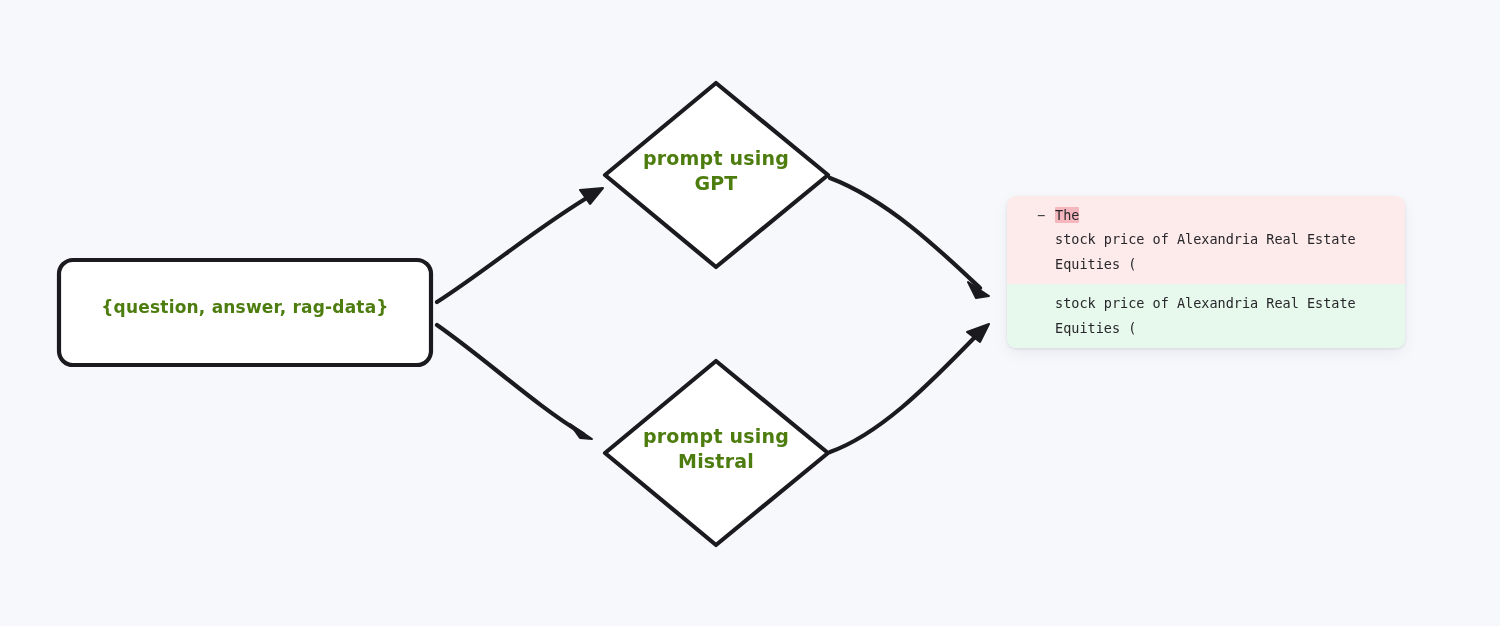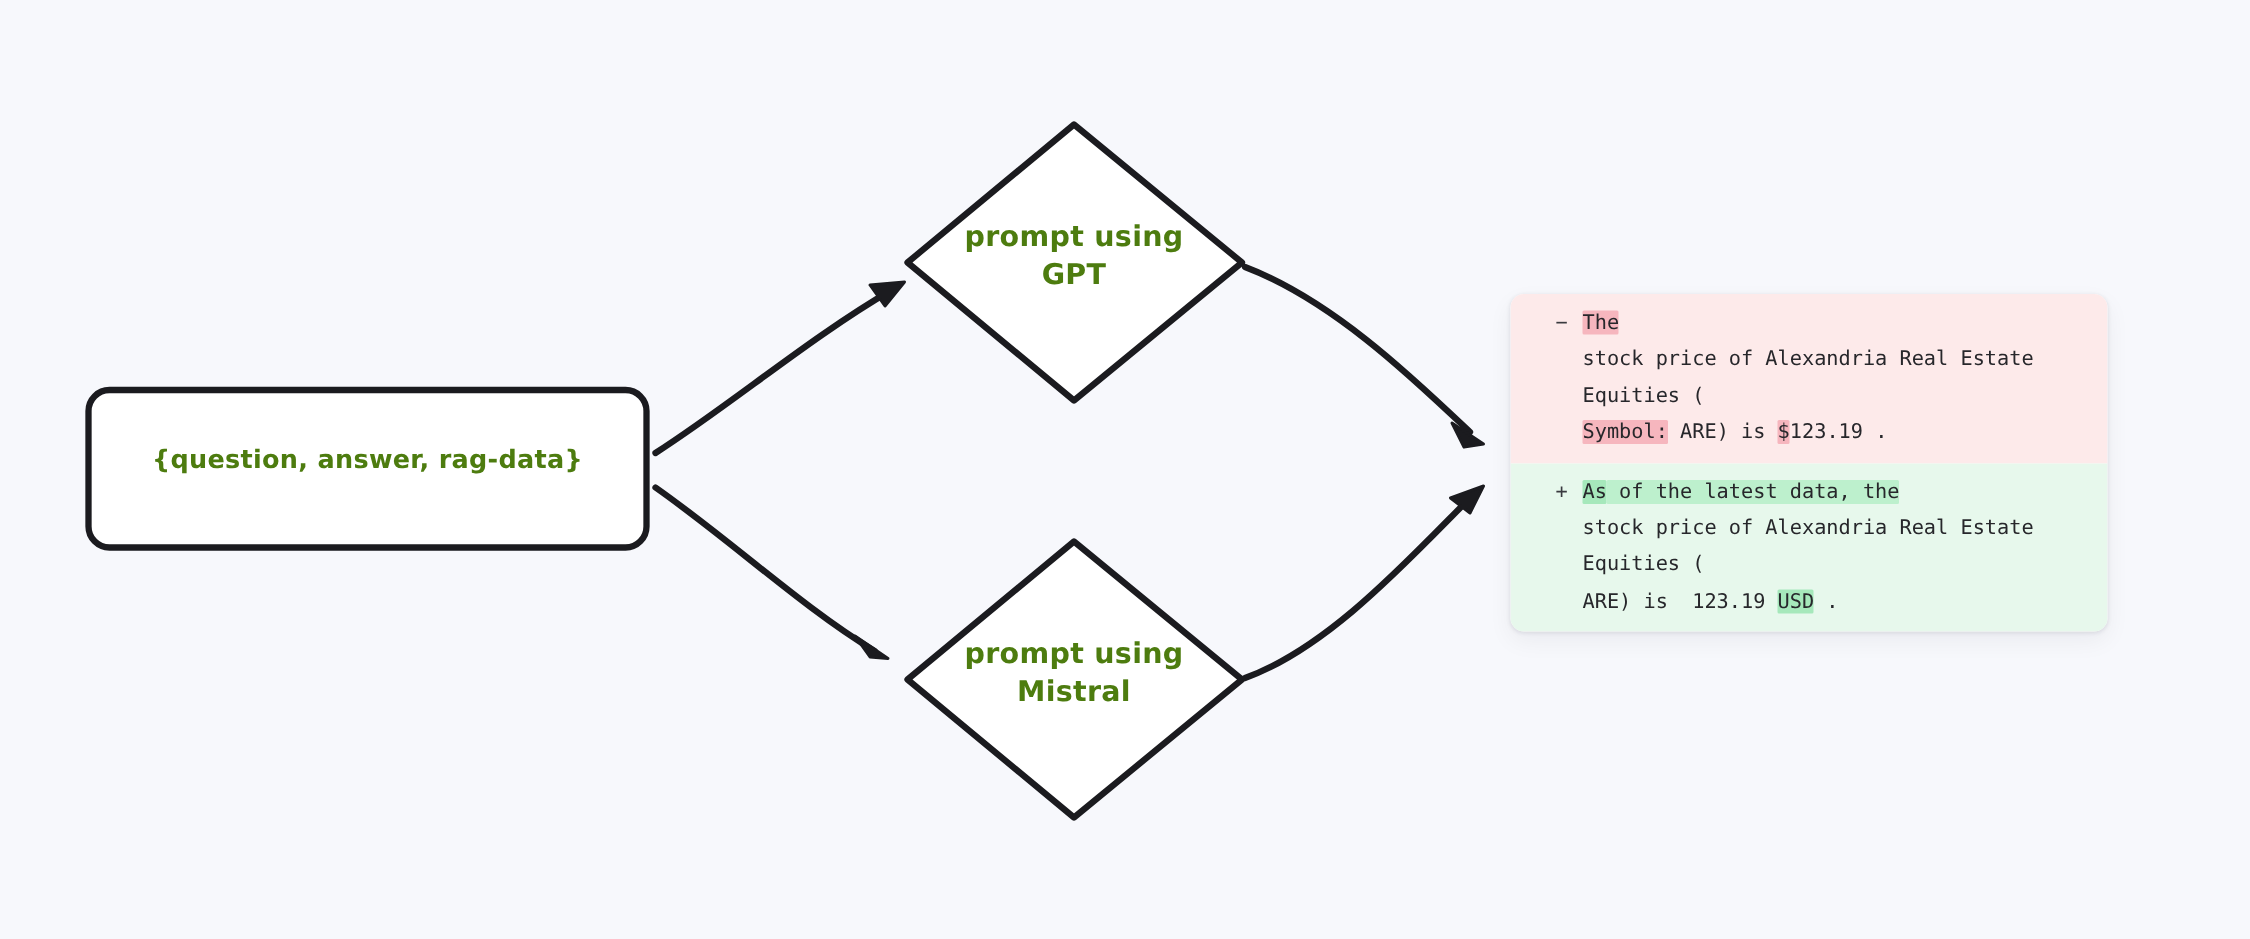--- a/index.html
+++ b/index.html
@@ -157,23 +157,20 @@
 GPT</div>
 
   <div class="node-label" id="mistral-node-label">prompt using
 Mistral</div>
 
   <div id="diff-panel">
     <div class="diff-block removed" id="diff-removed" style="background: rgb(253, 234, 234);">
         <span class="diff-line"><span class="diff-sign">−</span><span class="hl-del-strong">The</span></span>
         <span class="diff-line"><span class="diff-indent"></span><span>stock price of Alexandria Real Estate</span></span>
         <span class="diff-line"><span class="diff-indent"></span><span>Equities (</span></span>
-        <span class="diff-line"><span class="diff-indent"></span><span class="hl-del-strong">Symbol:</span><span> ARE) is </span><span class="hl-del-strong">$</span><span>123.19 .</span></span>
       </div>
     <div class="diff-block added" id="diff-added" style="background: rgb(231, 248, 236);">
-        <span class="diff-line"><span class="diff-sign">+</span><span class="hl-add-strong">As</span><span class="hl-add-soft"> of the latest data, the</span></span>
         <span class="diff-line"><span class="diff-indent"></span><span>stock price of Alexandria Real Estate</span></span>
         <span class="diff-line"><span class="diff-indent"></span><span>Equities (</span></span>
-        <span class="diff-line"><span class="diff-indent"></span><span>ARE) is  123.19 </span><span class="hl-add-strong">USD</span><span> .</span></span>
       </div>
   </div>
 
 </div>
 
 </body></html>

